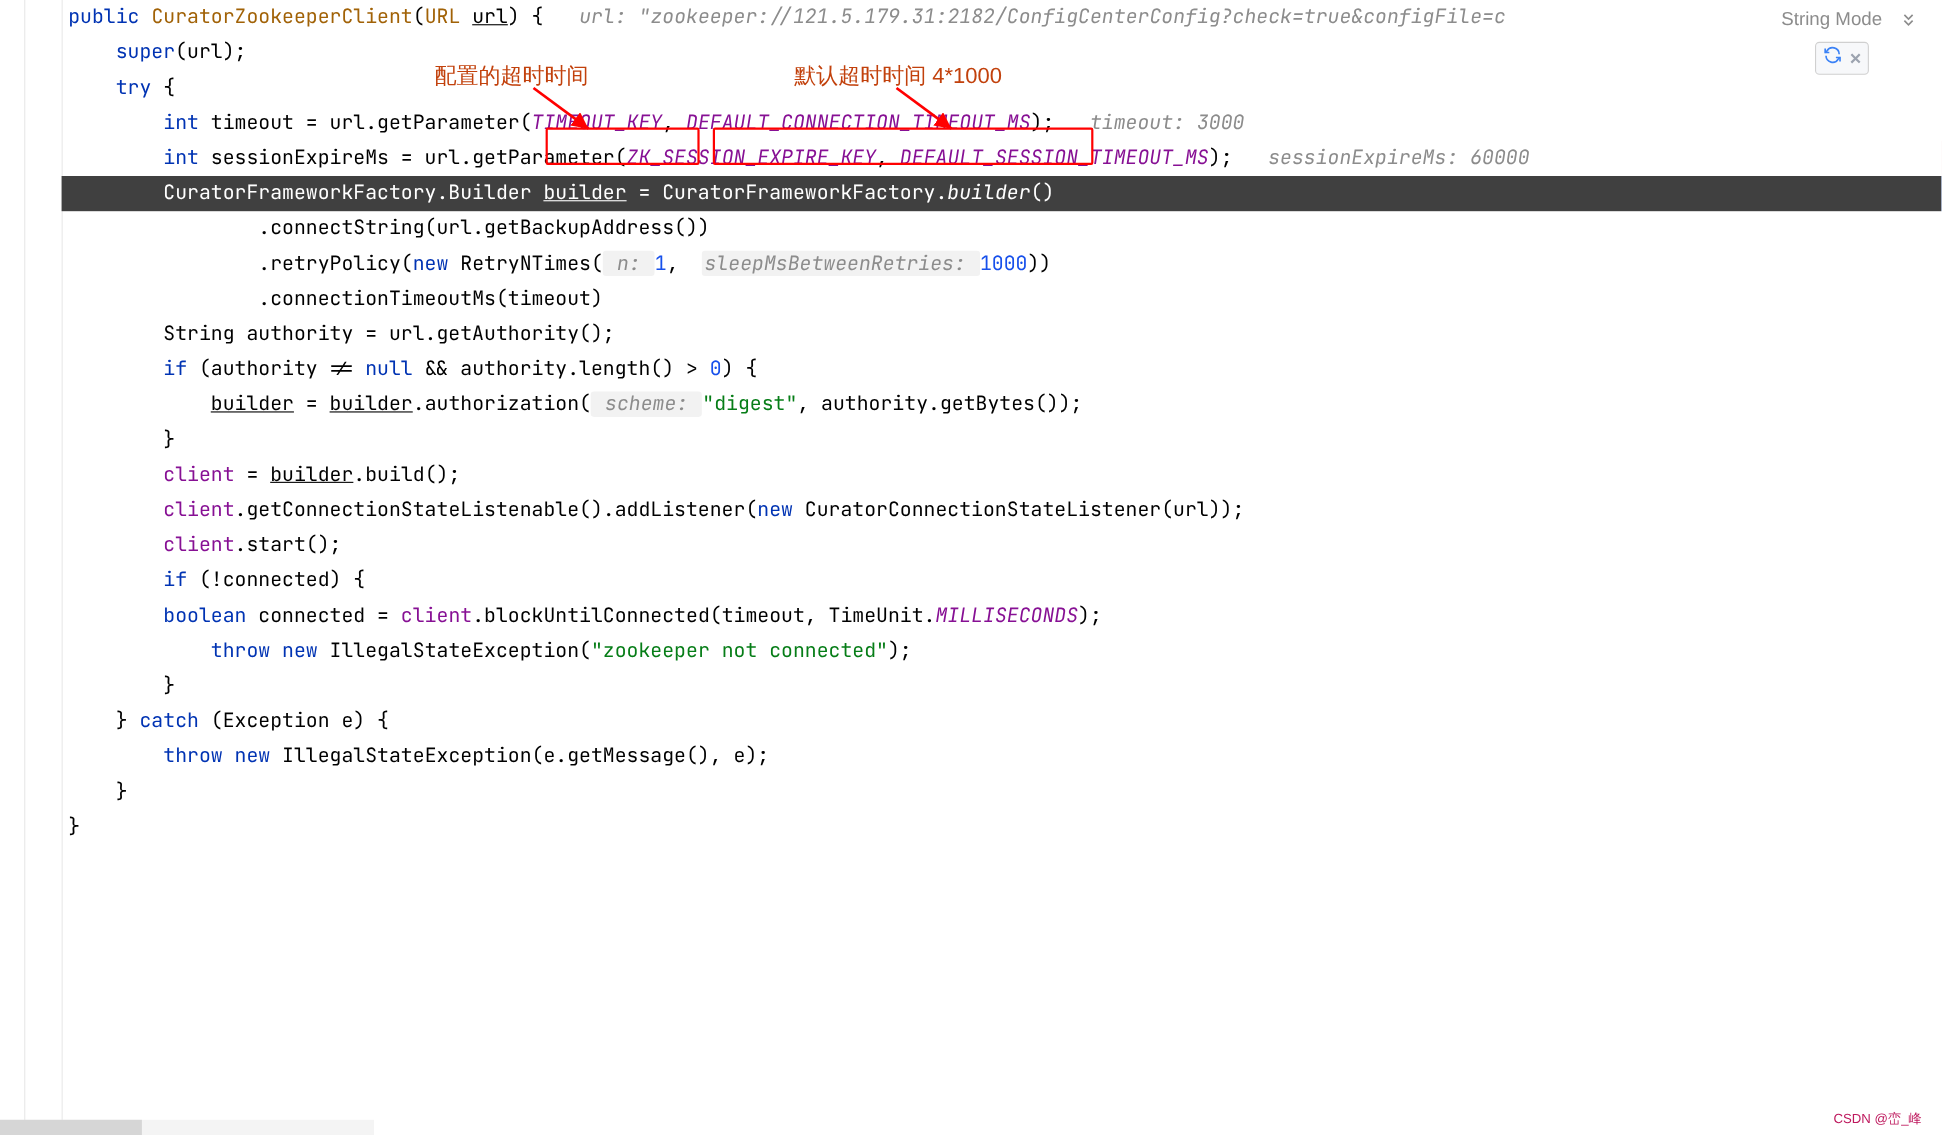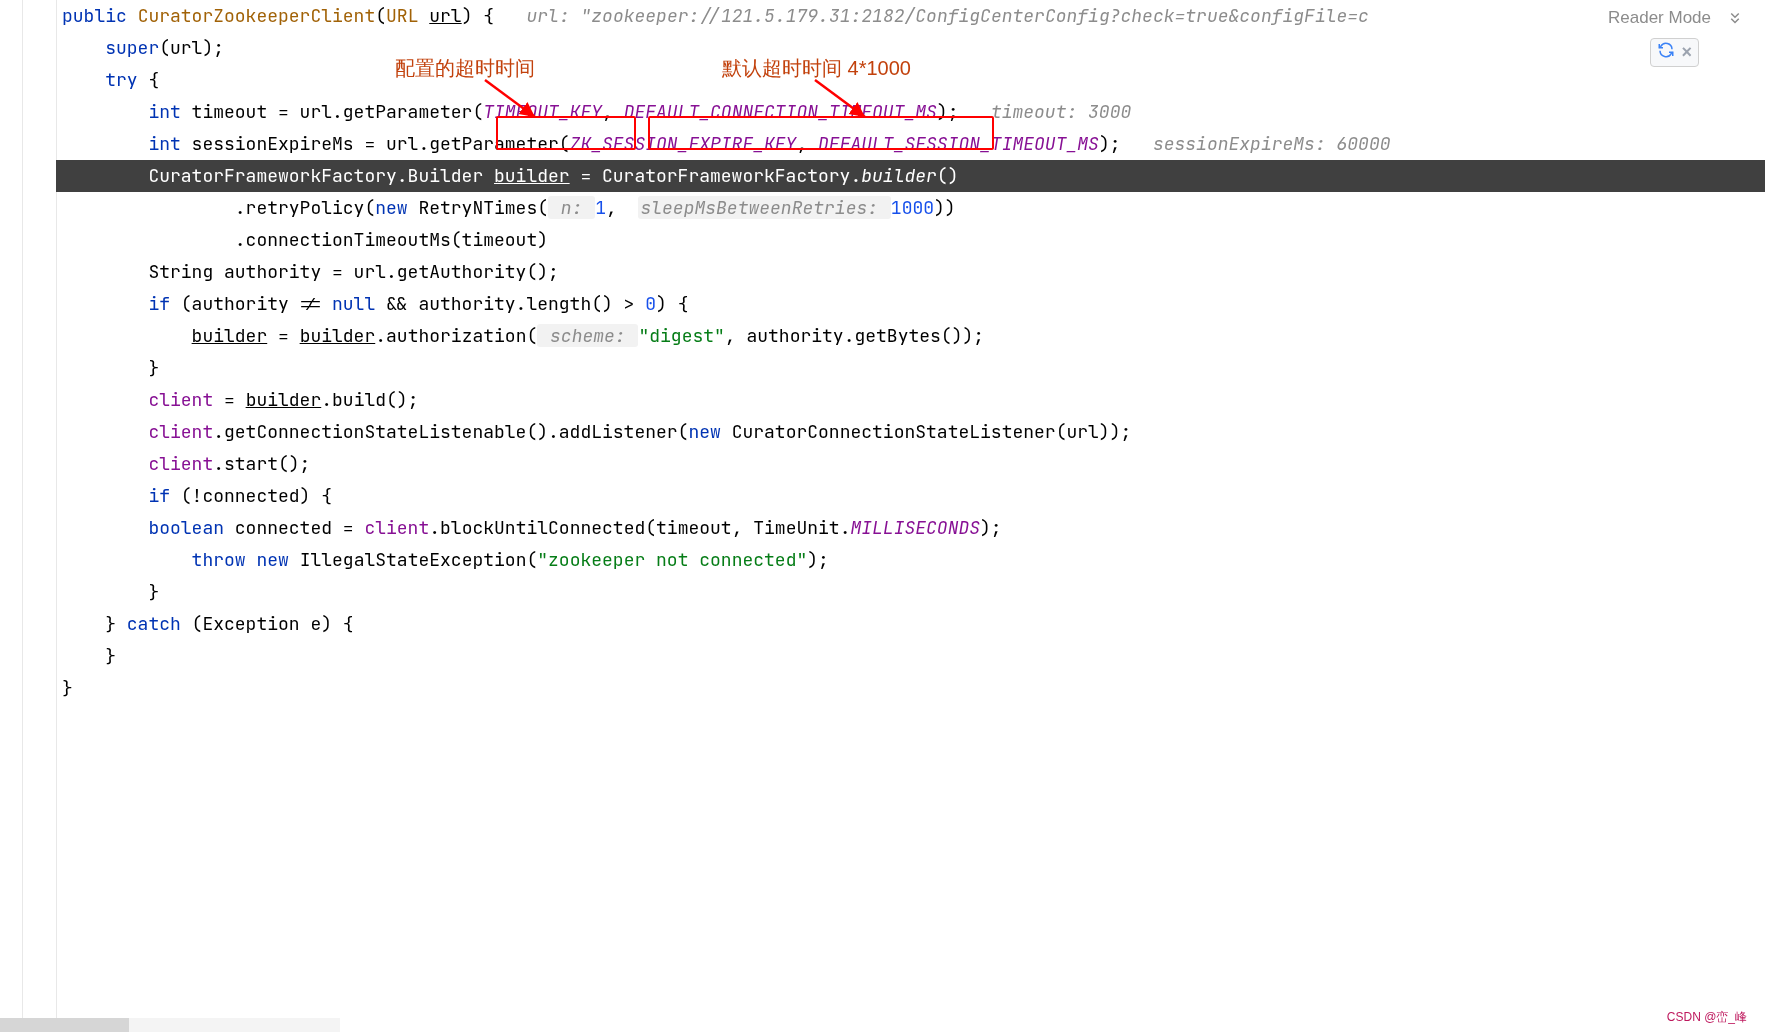--- a/index.html
+++ b/index.html
@@ -37,21 +37,21 @@
   .watermark{position:absolute;right:18px;bottom:6px;color:#be185d;font-family:"Microsoft YaHei",sans-serif;font-size:12px}
   .scrollbar-h{position:absolute;left:0;bottom:0;width:340px;height:14px;background:#f4f4f4}
   .thumb-h{background:#d6d6d6;height:100%;width:38%}
 </style>
 </head>
 <body>
 
 <div class="viewport">
 
   <div class="top-icons">
-    <span class="reader-mode">Reader Mode</span>
+    <span class="reader-mode">String Mode</span>
     <span class="icon-btn">
       <svg viewBox="0 0 24 24" fill="none" stroke="currentColor" stroke-width="2">
           <polyline points="7 13 12 18 17 13"></polyline>
           <polyline points="7 6 12 11 17 6"></polyline>
         </svg>
     </span>
   </div>
 
   <div class="refresh-box">
     <span>
@@ -69,34 +69,36 @@
     <div class="gutter-sub"></div>
   </div>
 
   <div class="code-area">
     <div class="line"><span class="kw">public</span> <span class="cls">CuratorZookeeperClient</span><span>(</span><span class="cls">URL</span> <span class="ul">url</span><span>)</span><span> {</span>   <span class="hint">url: "zookeeper://121.5.179.31:2182/ConfigCenterConfig?check=true&amp;configFile=c</span></div>
     <div class="line">    <span class="kw">super</span><span>(url);</span></div>
     <div class="line">    <span class="kw">try</span><span> {</span></div>
     <div class="line">        <span class="kw">int</span><span> timeout = url.getParameter(</span><span class="static-fld">TIMEOUT_KEY</span><span>,</span> <span class="static-fld">DEFAULT_CONNECTION_TIMEOUT_MS</span><span>);</span>   <span class="hint">timeout: 3000</span></div>
     <div class="line pink-bg">        <span class="kw">int</span><span> sessionExpireMs = url.getParameter(</span><span class="static-fld">ZK_SESSION_EXPIRE_KEY</span><span>,</span> <span class="static-fld">DEFAULT_SESSION_TIMEOUT_MS</span><span>);</span>   <span class="hint">sessionExpireMs: 60000</span></div>
     <div class="line full-sel sel">        <span>CuratorFrameworkFactory.Builder </span><span class="ul">builder</span><span> = CuratorFrameworkFactory.</span><span class="static-fld">builder</span><span>()</span></div>
+    <div class="line">                <span>.connectString(url.getBackupAddress())</span></div>
     <div class="line">                <span>.retryPolicy(</span><span class="kw">new</span><span> RetryNTimes(</span><span class="hint-bg"> n: </span><span class="num">1</span><span>,  </span><span class="hint-bg">sleepMsBetweenRetries: </span><span class="num">1000</span><span>))</span></div>
     <div class="line">                <span>.connectionTimeoutMs(timeout)</span></div>
     <div class="line">        <span>String authority = url.getAuthority();</span></div>
     <div class="line">        <span class="kw">if</span><span> (authority != </span><span class="kw">null</span><span> &amp;&amp; authority.length() &gt; </span><span class="num">0</span><span>) {</span></div>
     <div class="line">            <span class="ul">builder</span><span> = </span><span class="ul">builder</span><span>.authorization(</span><span class="hint-bg"> scheme: </span><span class="str">"digest"</span><span>, authority.getBytes());</span></div>
     <div class="line">        <span>}</span></div>
     <div class="line">        <span class="fld">client</span><span> = </span><span class="ul">builder</span><span>.build();</span></div>
     <div class="line">        <span class="fld">client</span><span>.getConnectionStateListenable().addListener(</span><span class="kw">new</span><span> CuratorConnectionStateListener(url));</span></div>
     <div class="line">        <span class="fld">client</span><span>.start();</span></div>
     <div class="line pink-bg">        <span class="kw">if</span><span> (!connected) {</span></div>
     <div class="line">        <span class="kw">boolean</span><span> connected = </span><span class="fld">client</span><span>.blockUntilConnected(timeout, TimeUnit.</span><span class="static-fld">MILLISECONDS</span><span>);</span></div>
     <div class="line pink-bg">            <span class="kw">throw</span><span> </span><span class="kw">new</span><span> IllegalStateException(</span><span class="str">"zookeeper not connected"</span><span>);</span></div>
     <div class="line pink-bg">        <span>}</span></div>
     <div class="line">    <span>} </span><span class="kw">catch</span><span> (Exception e) {</span></div>
+    <div class="line">        <span class="kw">throw</span><span> </span><span class="kw">new</span><span> IllegalStateException(e.getMessage(), e);</span></div>
     <div class="line">    <span>}</span></div>
     <div class="line"><span>}</span></div>
   </div>
 
   <div class="red-ann" style="left:395px;top:55px">配置的超时时间</div>
   <div class="red-ann" style="left:722px;top:55px">默认超时时间 4*1000</div>
 
   <div class="red-box" style="left:496px;top:116px;width:136px;height:30px"></div>
   <div class="red-box" style="left:648px;top:116px;width:342px;height:30px"></div>
 

